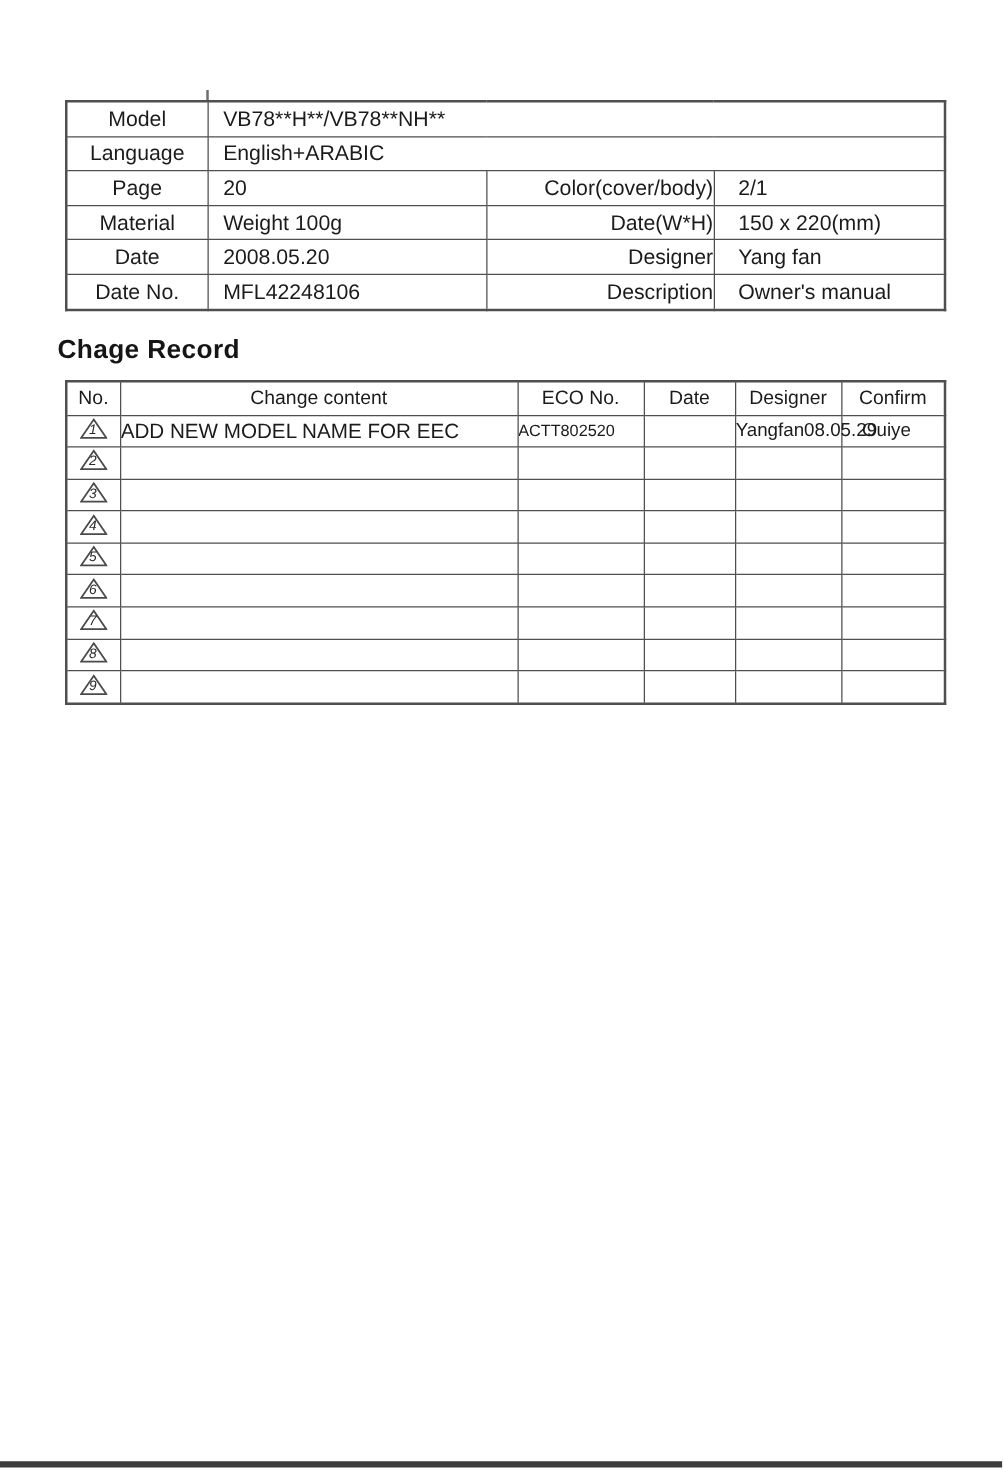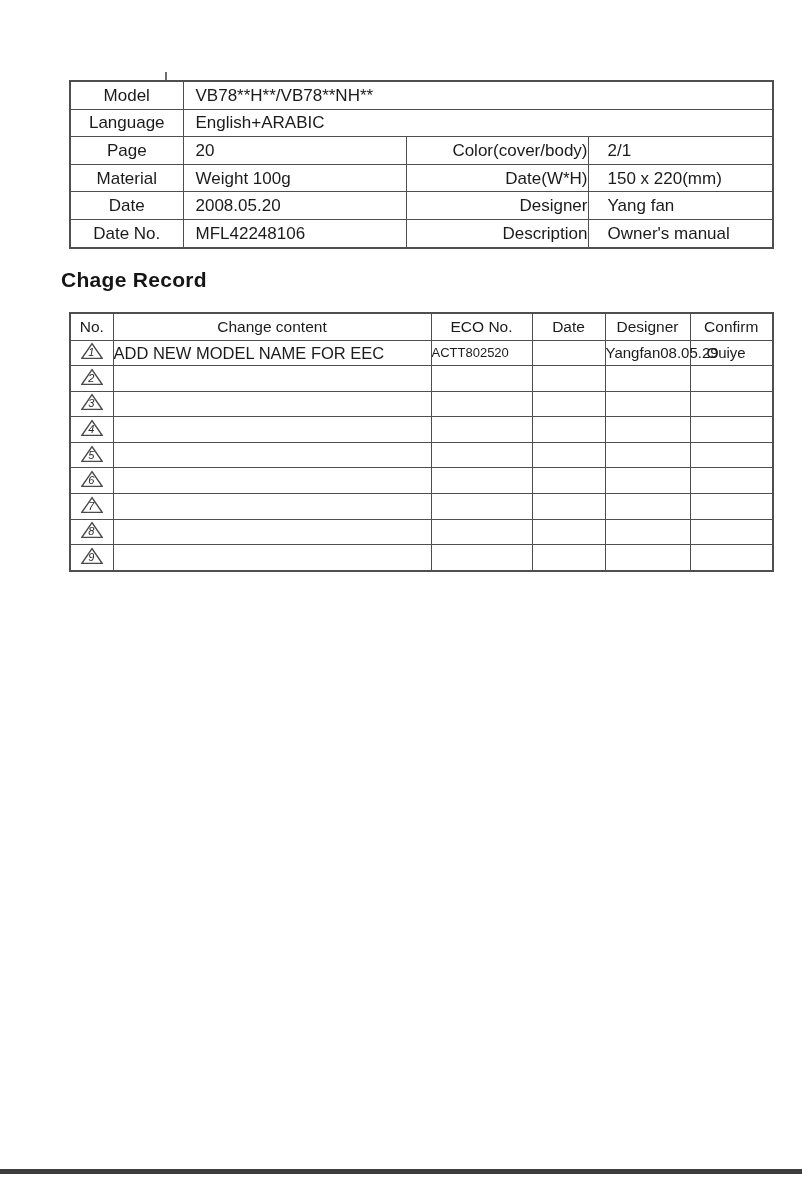--- a/index.html
+++ b/index.html
@@ -1,46 +1,46 @@
 <!DOCTYPE html>
 <html><head>
 <meta charset="utf-8">
 <style>
   html, body { margin:0; padding:0; background:#ffffff; }
   .page {
     position:relative; width:802px; height:1177px; background:#ffffff;
     font-family:"Liberation Sans", sans-serif; color:#1c1c1c; overflow:hidden;
   }
 
-  table { border-collapse:collapse; table-layout:fixed;margin-left:17px; }
+  table { border-collapse:collapse; table-layout:fixed; }
 
   
   .spec-table {
     position:absolute; left:52px; top:80px; width:703px;
     border:2px solid #4f4f4f;
   }
   .spec-table td {
     border:1.5px solid #4f4f4f; height:26.6px;
     font-size:17px; line-height:1; overflow:hidden; padding:0;
     vertical-align:middle; color:#1b1b1b;
   }
   .spec-table td.lbl  { text-align:center; }
   .spec-table td.val  { text-align:left; padding-left:12px; }
   .spec-table td.lbl2 { text-align:right; padding-left:9px; }
   .spec-table td.val2 { text-align:left; padding-left:19px; }
 
   
   .chage-heading {
-    position:absolute; left:61px; top:268px;
+    position:absolute; left:46px; top:268px;
     font-size:21px; font-weight:bold; letter-spacing:0.3px; color:#151515;
   }
 
   
   .change-table {
-    position:absolute; left:52px; top:312px; width:703px;
+    position:absolute; left:52px; top:304px; width:703px;
     border:2px solid #4f4f4f;
   }
   .change-table th, .change-table td {
     border:1.5px solid #4f4f4f; padding:0; vertical-align:middle;
     line-height:1; color:#1b1b1b;
   }
   .change-table th {
     height:25.5px; font-weight:normal; font-size:15.5px; text-align:center;
   }
   .change-table td { height:24.6px; }

